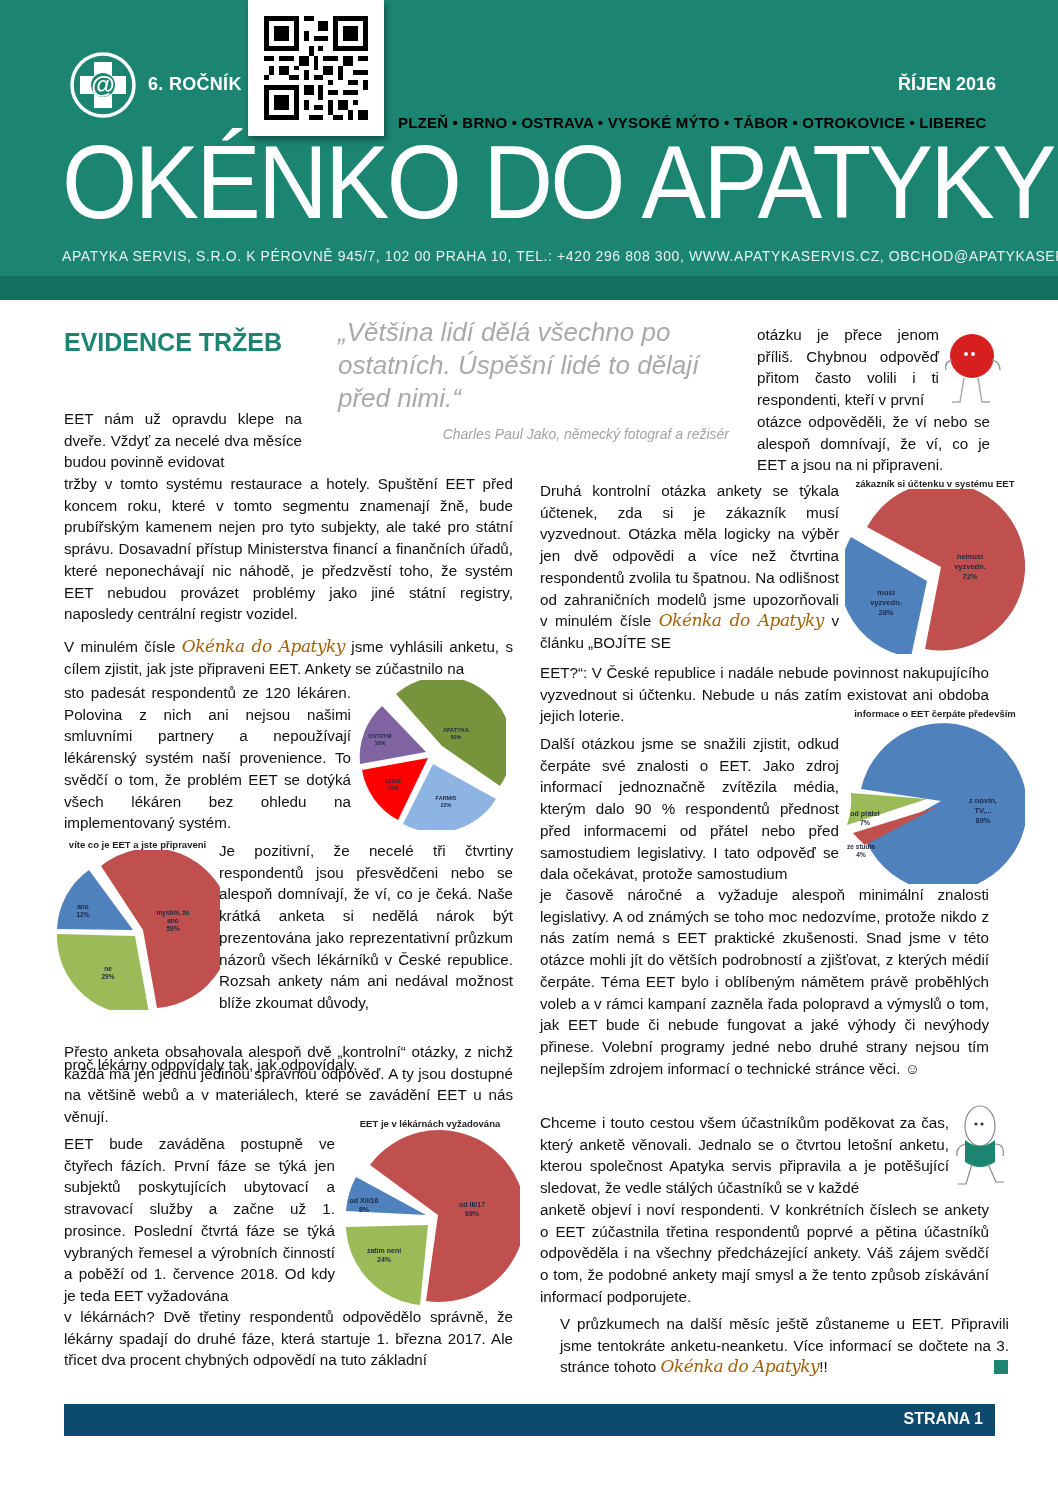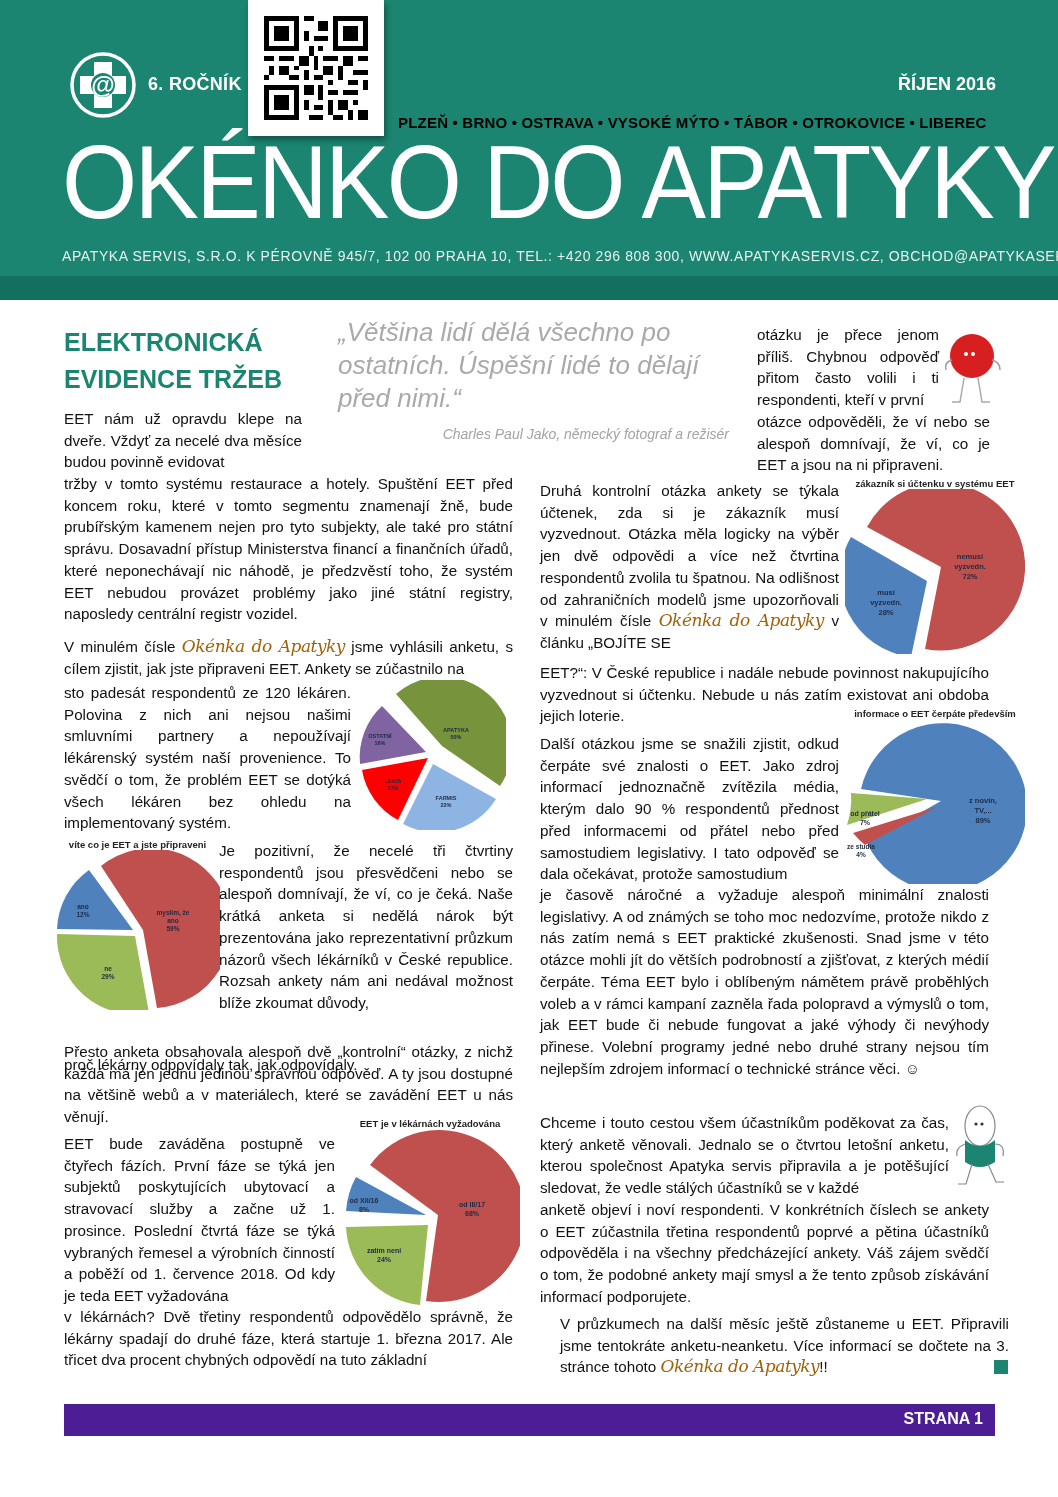--- a/index.html
+++ b/index.html
@@ -25,21 +25,21 @@
   .txt { position: absolute; font-size: 15.2px; line-height: 21.7px; text-align: justify; color: #111; }
   .script { font-family: "DejaVu Serif", serif; font-style: italic; color: #a16207; font-size: 17px; letter-spacing: -0.5px; }
 
   .chart { position: absolute; }
   .chart-title { font-weight: bold; font-size: 9.5px; text-align: center; color: #222; white-space: nowrap; }
   .chart svg { display: block; }
   .pie-label { font-family: "Liberation Sans", sans-serif; font-weight: bold; fill: #1f2a44; }
 
   .mascot { position: absolute; }
 
-  .footer-bar { position: absolute; left: 64px; top: 1404px; width: 931px; height: 32px; background: #4c1d95; }
+  .footer-bar { position: absolute; left: 64px; top: 1404px; width: 931px; height: 32px; background: #0c4a6e; }
   .footer-page { position: absolute; right: 12px; top: 6px; color: #fff; font-weight: bold; font-size: 16px; }
   .end-square { position: absolute; left: 994px; top: 1360px; width: 14px; height: 14px; background: #1b8571; }
 </style>
 </head>
 <body>
 
 <div class="masthead">
   <svg class="logo" viewBox="0 0 66 66">
     <circle cx="33" cy="33" r="31" fill="none" stroke="#fff" stroke-width="3.5"></circle>
     <path d="M24 10 h18 v14 h14 v18 h-14 v14 h-18 v-14 h-14 v-18 h14 z" fill="#fff"></path>
@@ -104,21 +104,20 @@
   </div>
 
   <div class="date">ŘÍJEN 2016</div>
   <div class="cities">PLZEŇ • BRNO • OSTRAVA • VYSOKÉ MÝTO • TÁBOR • OTROKOVICE • LIBEREC</div>
   <div class="title">OKÉNKO DO APATYKY</div>
   <div class="address">APATYKA SERVIS, S.R.O. K PÉROVNĚ 945/7, 102 00 PRAHA 10, TEL.: +420 296 808 300, WWW.APATYKASERVIS.CZ, OBCHOD@APATYKASERVIS.CZ</div>
 </div>
 <div class="masthead-band"></div>
 
 <div class="heading">
-  <div>ELEKTRONICKÁ</div>
   <div>EVIDENCE TRŽEB</div>
 </div>
 
 <div class="quote">„Většina lidí dělá všechno po ostatních. Úspěšní lidé to dělají před nimi.“</div>
 <div class="quote-author">Charles Paul Jako, německý fotograf a režisér</div>
 
 <div class="txt" style="left:64px; top:408px; width:238px;">EET nám už opravdu klepe na dveře. Vždyť za necelé dva měsíce budou povinně evidovat</div>
 <div class="txt" style="left:64px; top:473px; width:449px;">tržby v tomto systému restaurace a hotely. Spuštění EET před koncem roku, které v tomto segmentu znamenají žně, bude prubířským kamenem nejen pro tyto subjekty, ale také pro státní správu. Dosavadní přístup Ministerstva financí a finančních úřadů, které neponechávají nic náhodě, je předzvěstí toho, že systém EET nebudou provázet problémy jako jiné státní registry, naposledy centrální registr vozidel.</div>
 
 <div class="txt" style="left:64px; top:636px; width:449px;">

